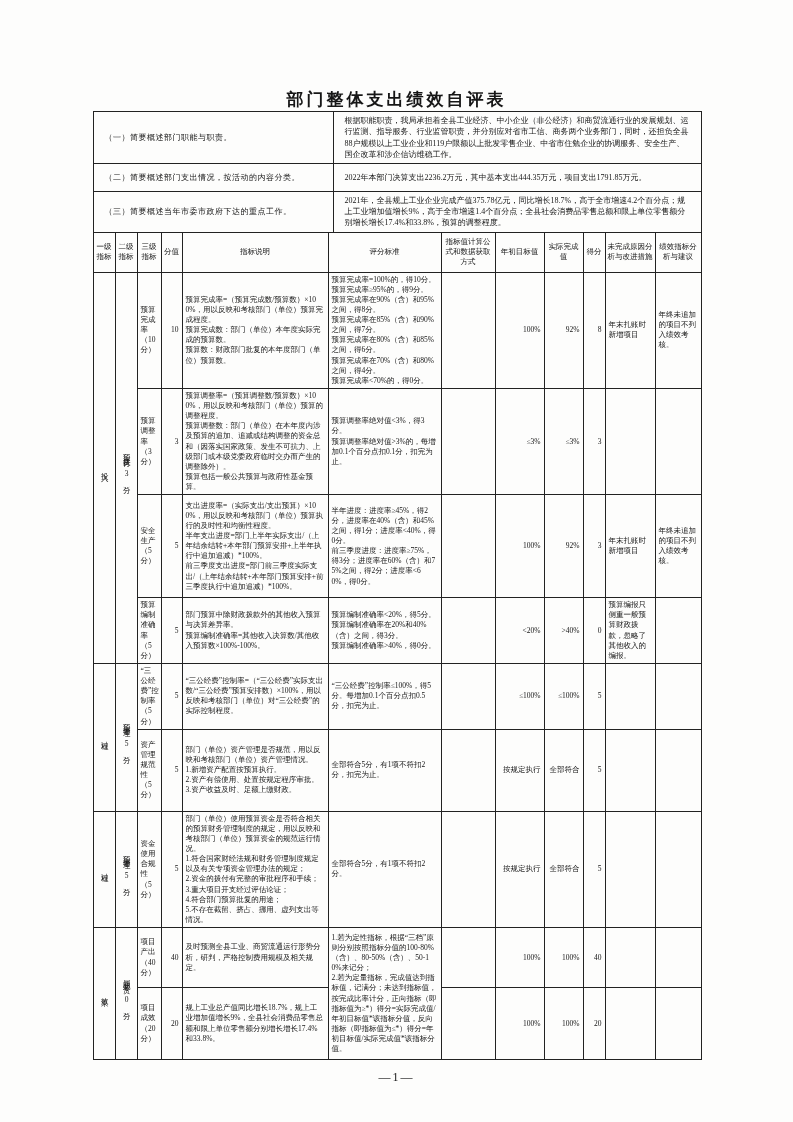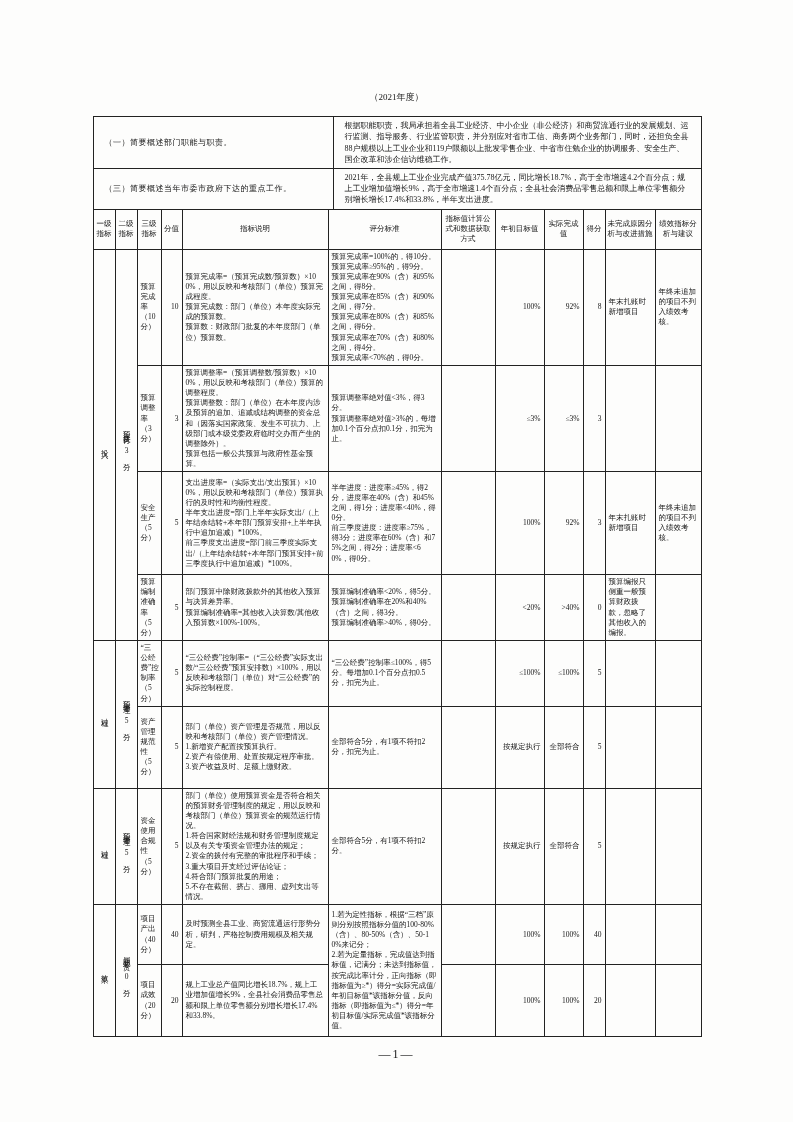--- a/index.html
+++ b/index.html
@@ -35,36 +35,40 @@
     letter-spacing:2px; line-height:1.1; display:inline-block;
   }
   .pagenum { text-align:center; font-size:12px; margin-top:10px; letter-spacing:2px; }
 </style>
 </head>
 <body>
 
 <div class="sheet">
   <div class="content">
 
-    <div class="subtitle">（2021年度）</div>
+    <h1 class="title">部门整体支出绩效自评表</h1>
 
 
     <table class="intro">
       <colgroup>
           <col style="width:240px">
           <col style="width:368px">
         </colgroup>
       <tbody>
           <tr style="height:52px">
         <td class="lbl">（一）简要概述部门职能与职责。</td>
         <td>根据职能职责，我局承担着全县工业经济、中小企业（非公经济）和商贸流通行业的发展规划、运行监测、指导服务、行业监管职责，并分别应对省市工信、商务两个业务部门，同时，还担负全县88户规模以上工业企业和119户限额以上批发零售企业、中省市住勉企业的协调服务、安全生产、国企改革和涉企信访维稳工作。</td>
       </tr>
+      <tr style="height:28px">
+        <td class="lbl">（二）简要概述部门支出情况，按活动的内容分类。</td>
+        <td>2022年本部门决算支出2236.2万元，其中基本支出444.35万元，项目支出1791.85万元。</td>
+      </tr>
       <tr style="height:33px">
         <td class="lbl">（三）简要概述当年市委市政府下达的重点工作。</td>
-        <td>2021年，全县规上工业企业完成产值375.78亿元，同比增长18.7%，高于全市增速4.2个百分点；规上工业增加值增长9%，高于全市增速1.4个百分点；全县社会消费品零售总额和限上单位零售额分别增长增长17.4%和33.8%，半年支出进度。</td>
+        <td>2021年，全县规上工业企业完成产值375.78亿元，同比增长18.7%，高于全市增速4.2个百分点；规上工业增加值增长9%，高于全市增速1.4个百分点；全县社会消费品零售总额和限上单位零售额分别增长增长17.4%和33.8%，预算的调整程度。</td>
       </tr>
     </tbody>
       </table>
 
     <table class="main">
       <colgroup>
         <col style="width:22px">
           <col style="width:22px">
           <col style="width:24px">
           <col style="width:21px">

